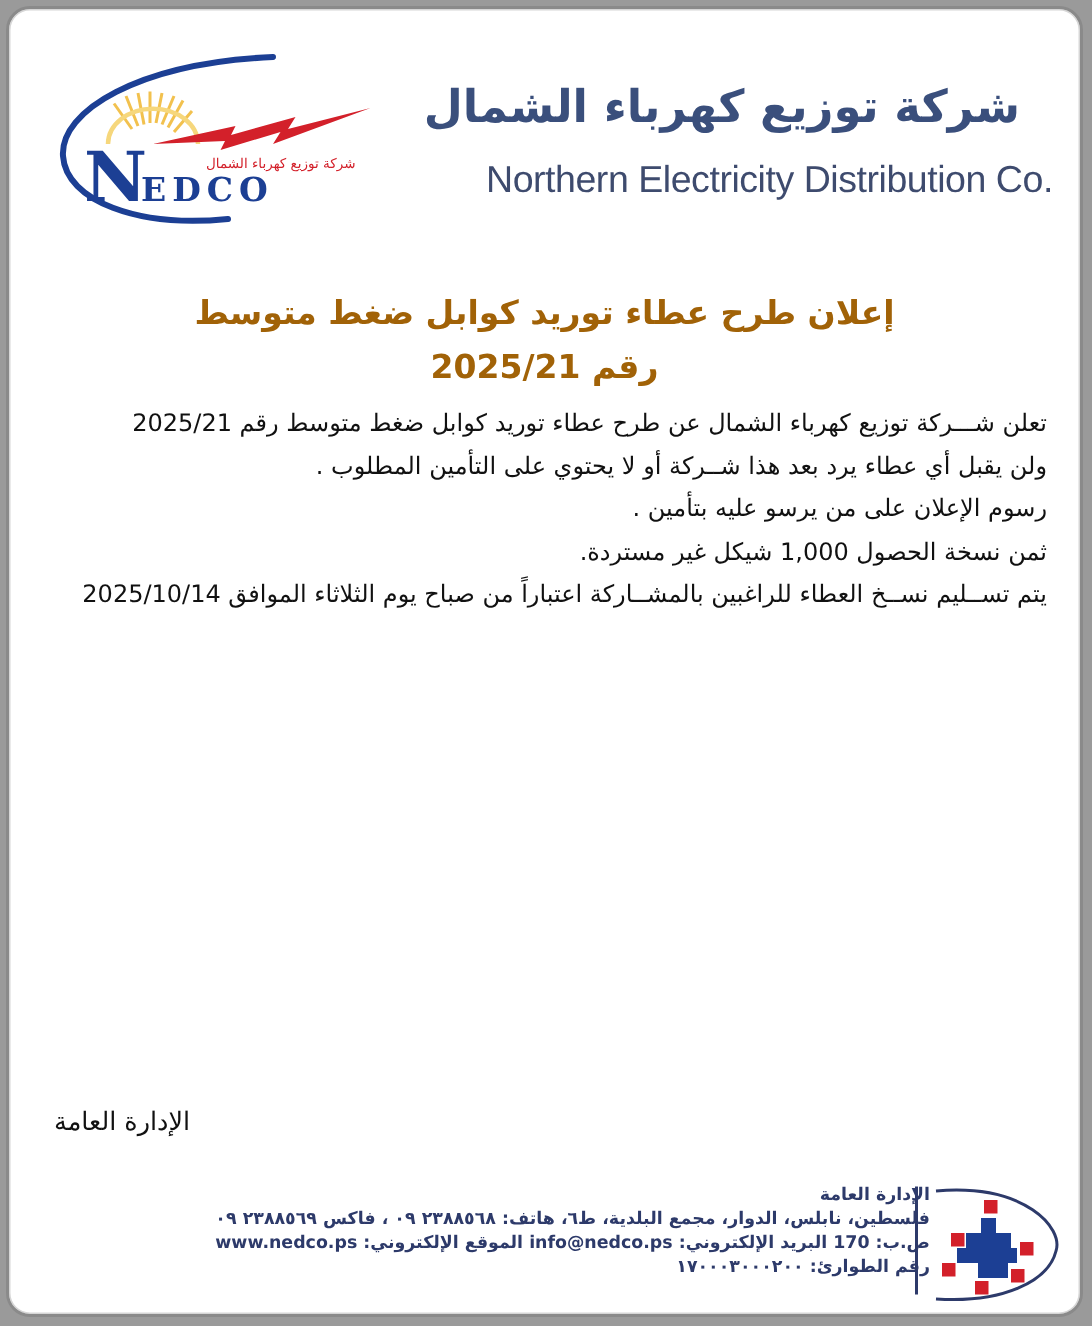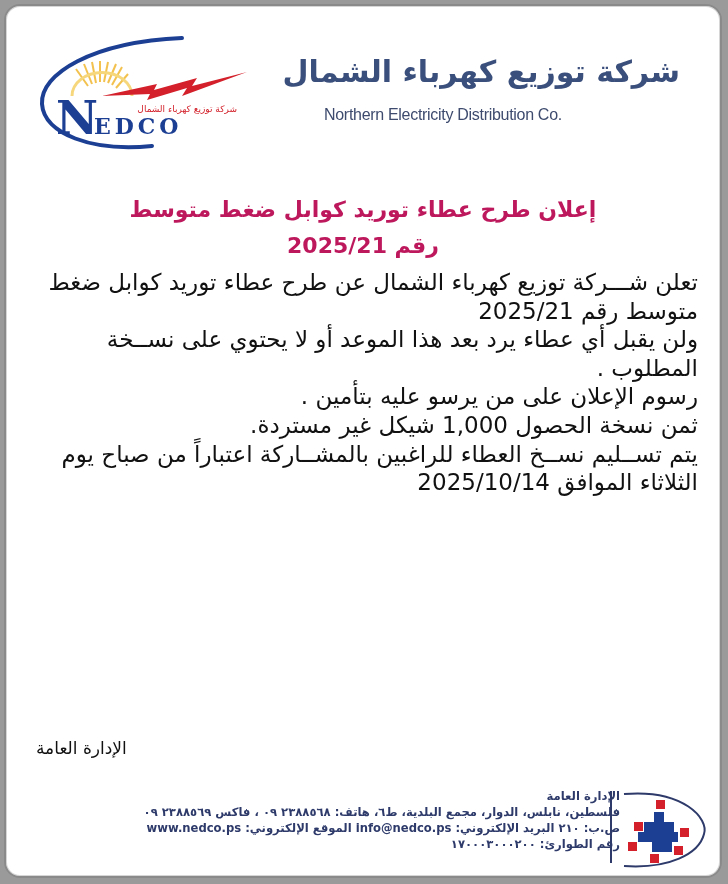--- a/index.html
+++ b/index.html
@@ -13,29 +13,29 @@
     box-shadow: inset 0 0 0 1px #d6d6d6;
   }
   .logo { position:absolute; left:26px; top:28px; width:230px; height:125px; }
   .company-ar {
     position:absolute; right:40px; top:48px; direction:rtl;
     font-family:"DejaVu Sans", sans-serif; font-weight:bold; font-size:30px; color:#3a4f7c;
     letter-spacing:0.5px;
   }
   .company-en {
     position:absolute; left:318px; top:100px;
-    font-family:"Liberation Sans", sans-serif; font-size:16px; color:#3e4b6e; letter-spacing:-0.3px;
+    font-family:"Liberation Sans", sans-serif; font-size:25px; color:#3e4b6e; letter-spacing:-0.3px;
   }
   .title {
     position:absolute; left:0; right:0; top:186px; text-align:center; direction:rtl;
-    font-family:"DejaVu Sans", sans-serif; font-weight:bold; font-size:22px; color:#be185d; line-height:36px;
+    font-family:"DejaVu Sans", sans-serif; font-weight:bold; font-size:22px; color:#a16207; line-height:36px;
   }
   .body {
     position:absolute; left:34px; right:22px; top:262px; direction:rtl; text-align:right;
-    font-family:"DejaVu Sans", sans-serif; font-size:23px; color:#111; line-height:28.6px;
+    font-family:"DejaVu Sans", sans-serif; font-size:16px; color:#111; line-height:28.6px;
   }
   .body p { margin:0; }
   .signature {
     position:absolute; left:30px; top:732px; direction:rtl;
     font-family:"DejaVu Sans", sans-serif; font-size:17px; color:#111;
   }
   .footer {
     position:absolute; left:30px; right:100px; top:782px; direction:rtl; text-align:right;
     font-family:"DejaVu Sans", sans-serif; font-size:11.6px; color:#2d3a6a; line-height:16px;
     font-weight:bold;
@@ -70,32 +70,32 @@
   <div class="company-ar">شركة توزيع كهرباء الشمال</div>
   <div class="company-en">Northern Electricity Distribution Co.</div>
 
   <div class="title">
     <div>إعلان طرح عطاء توريد كوابل ضغط متوسط</div>
     <div>رقم 2025/21</div>
   </div>
 
   <div class="body">
     <p>تعلن شـــركة توزيع كهرباء الشمال عن طرح عطاء توريد كوابل ضغط متوسط رقم 2025/21</p>
-    <p>ولن يقبل أي عطاء يرد بعد هذا الموعد أو لا يحتوي على نســخة المطلوب .</p>
+    <p>ولن يقبل أي عطاء يرد بعد هذا شــركة أو لا يحتوي على التأمين المطلوب .</p>
     <p>رسوم الإعلان على من يرسو عليه بتأمين .</p>
     <p>ثمن نسخة الحصول 1,000 شيكل غير مستردة.</p>
     <p>يتم تســليم نســخ العطاء للراغبين بالمشــاركة اعتباراً من صباح يوم الثلاثاء الموافق 2025/10/14</p>
   </div>
 
   <div class="signature">الإدارة العامة</div>
 
   <div class="footer">
     <div>الإدارة العامة</div>
     <div>فلسطين، نابلس، الدوار، مجمع البلدية، ط٦، هاتف: ٢٣٨٨٥٦٨ ٠٩ ، فاكس ٢٣٨٨٥٦٩ ٠٩</div>
-    <div>ص.ب: ٢١٠ البريد الإلكتروني: info@nedco.ps الموقع الإلكتروني: www.nedco.ps</div>
+    <div>ص.ب: 170 البريد الإلكتروني: info@nedco.ps الموقع الإلكتروني: www.nedco.ps</div>
     <div>رقم الطوارئ: ١٧٠٠٠٣٠٠٠٢٠٠</div>
   </div>
   <div class="footer-divider"></div>
 
   <svg class="footer-logo" viewBox="0 0 100 90">
     <path d="M10 10 C 70 5, 95 35, 90 50 C 85 70, 55 85, 10 82" fill="none" stroke="#2d3a6a" stroke-width="2"></path>
     <g fill="#1c3f94">
       <rect x="40" y="28" width="10" height="10"></rect>
         <rect x="30" y="38" width="10" height="10"></rect>
       <rect x="40" y="38" width="10" height="10"></rect>

